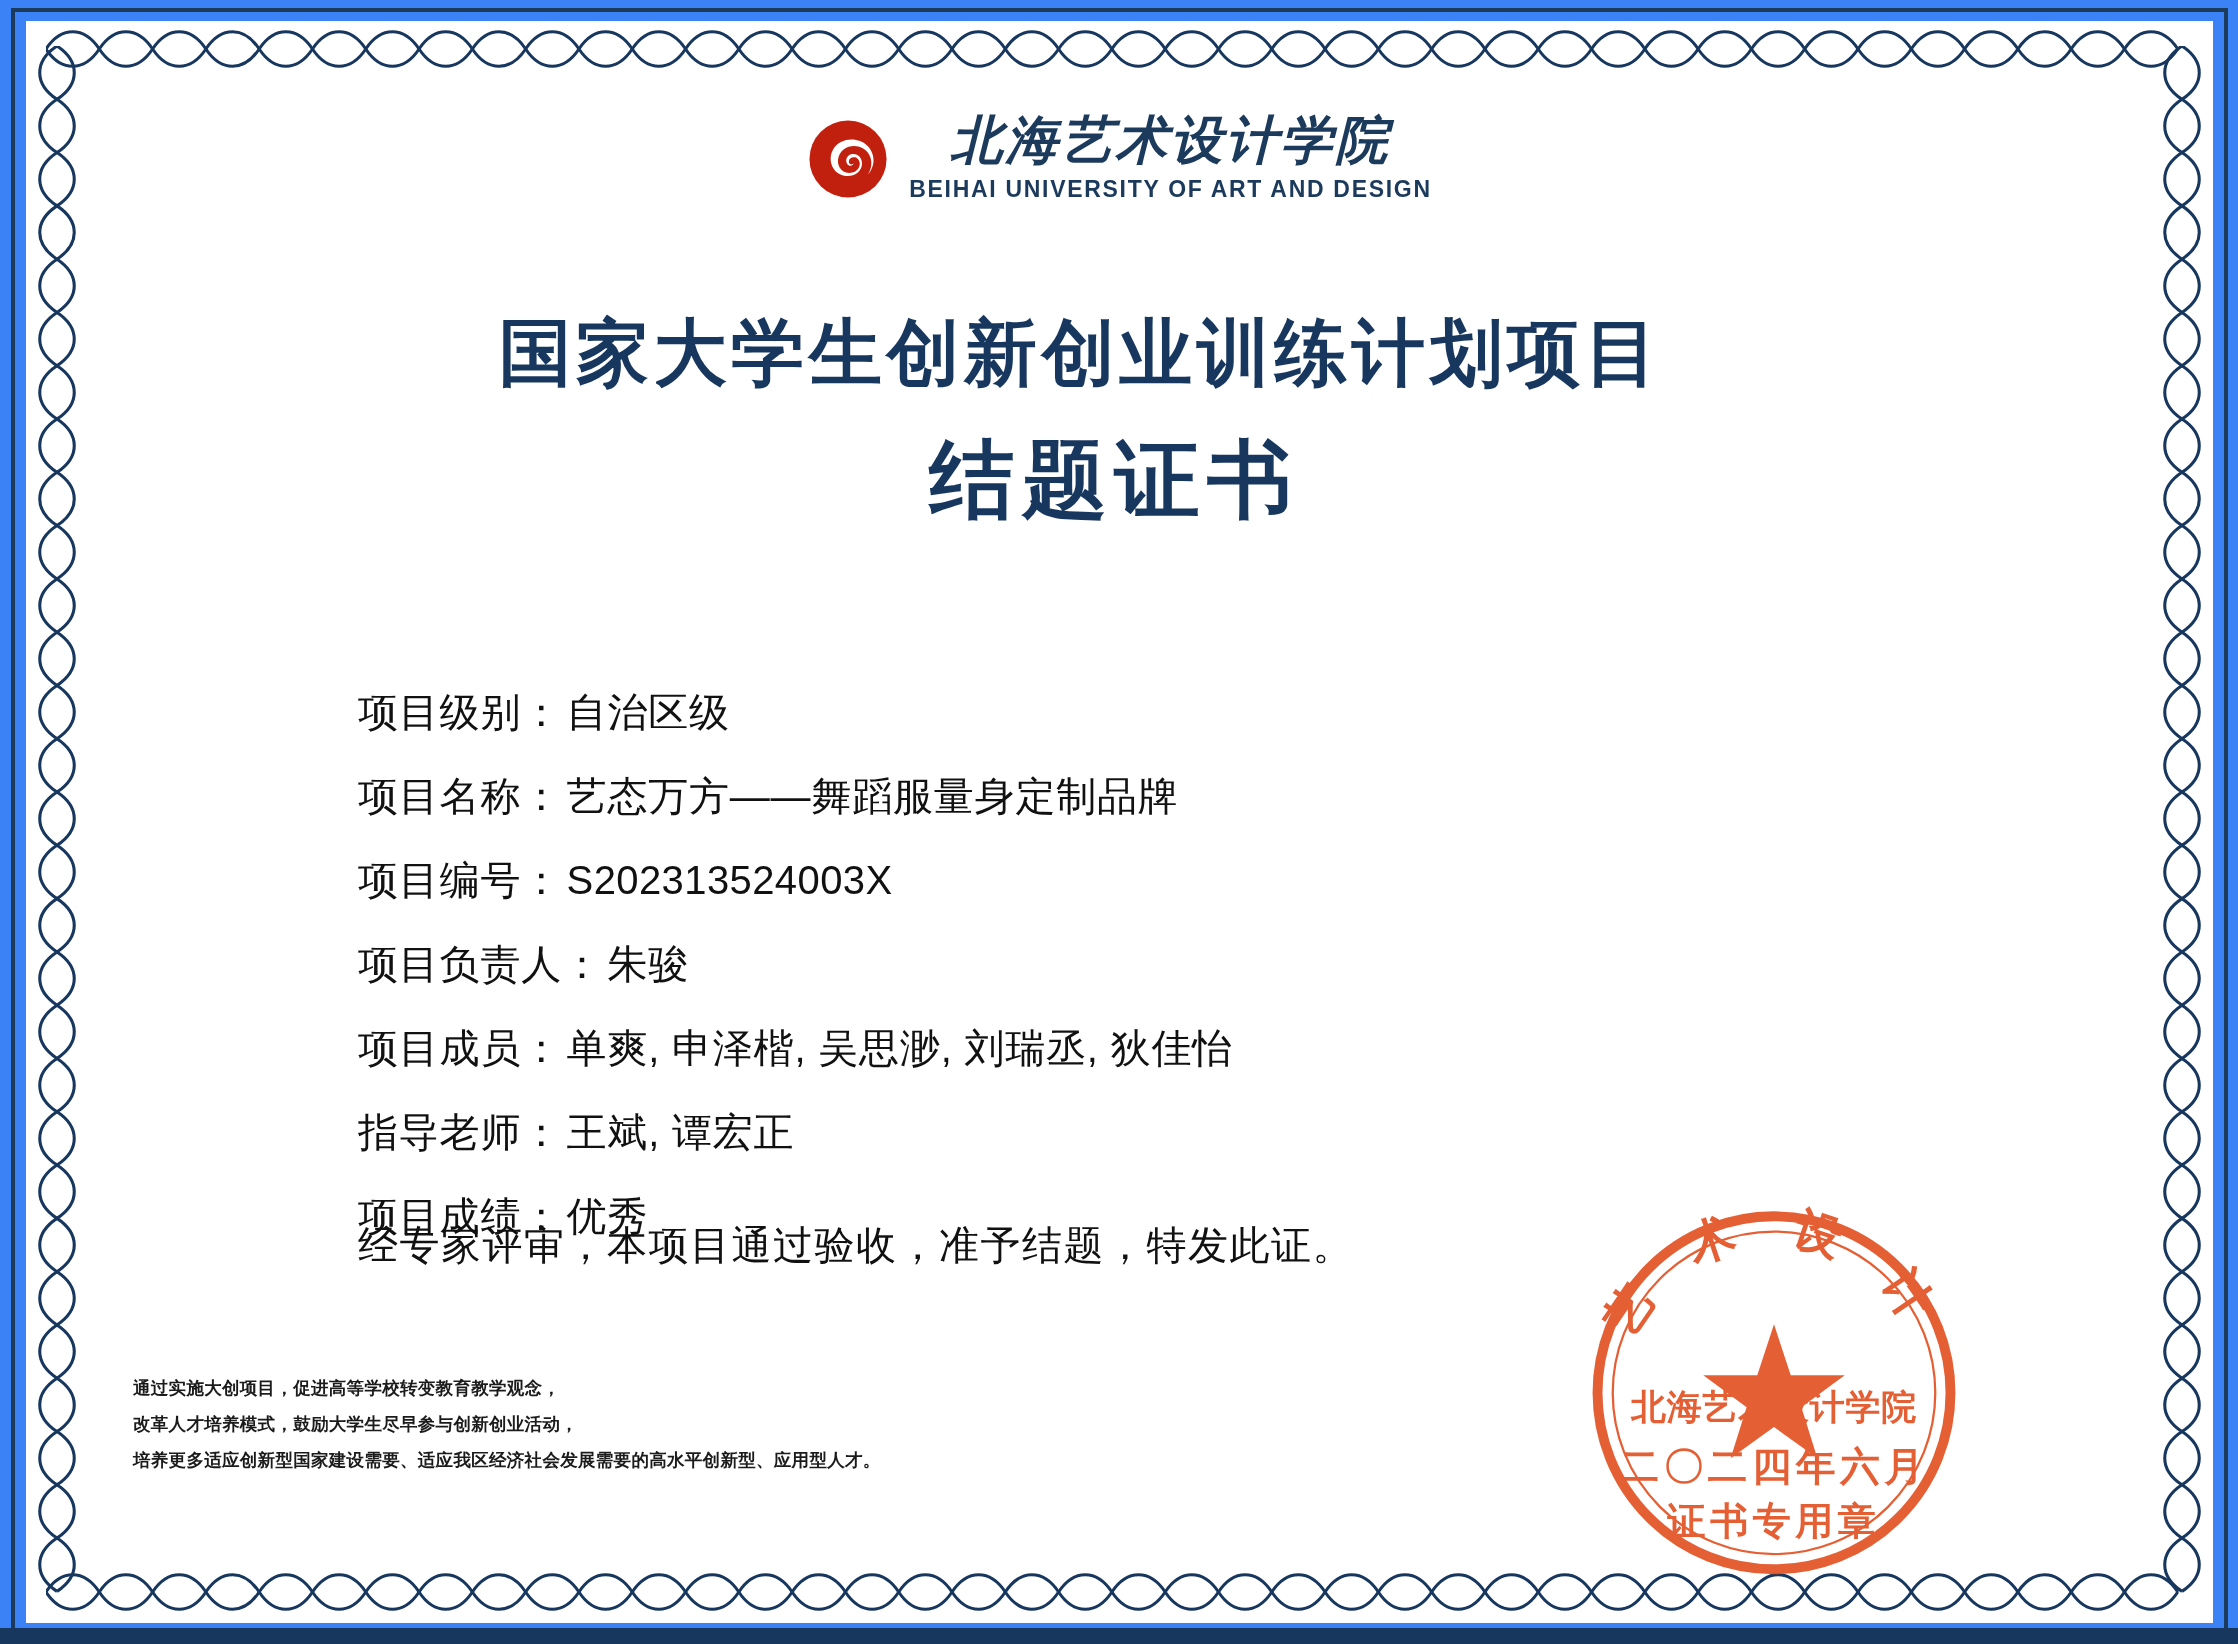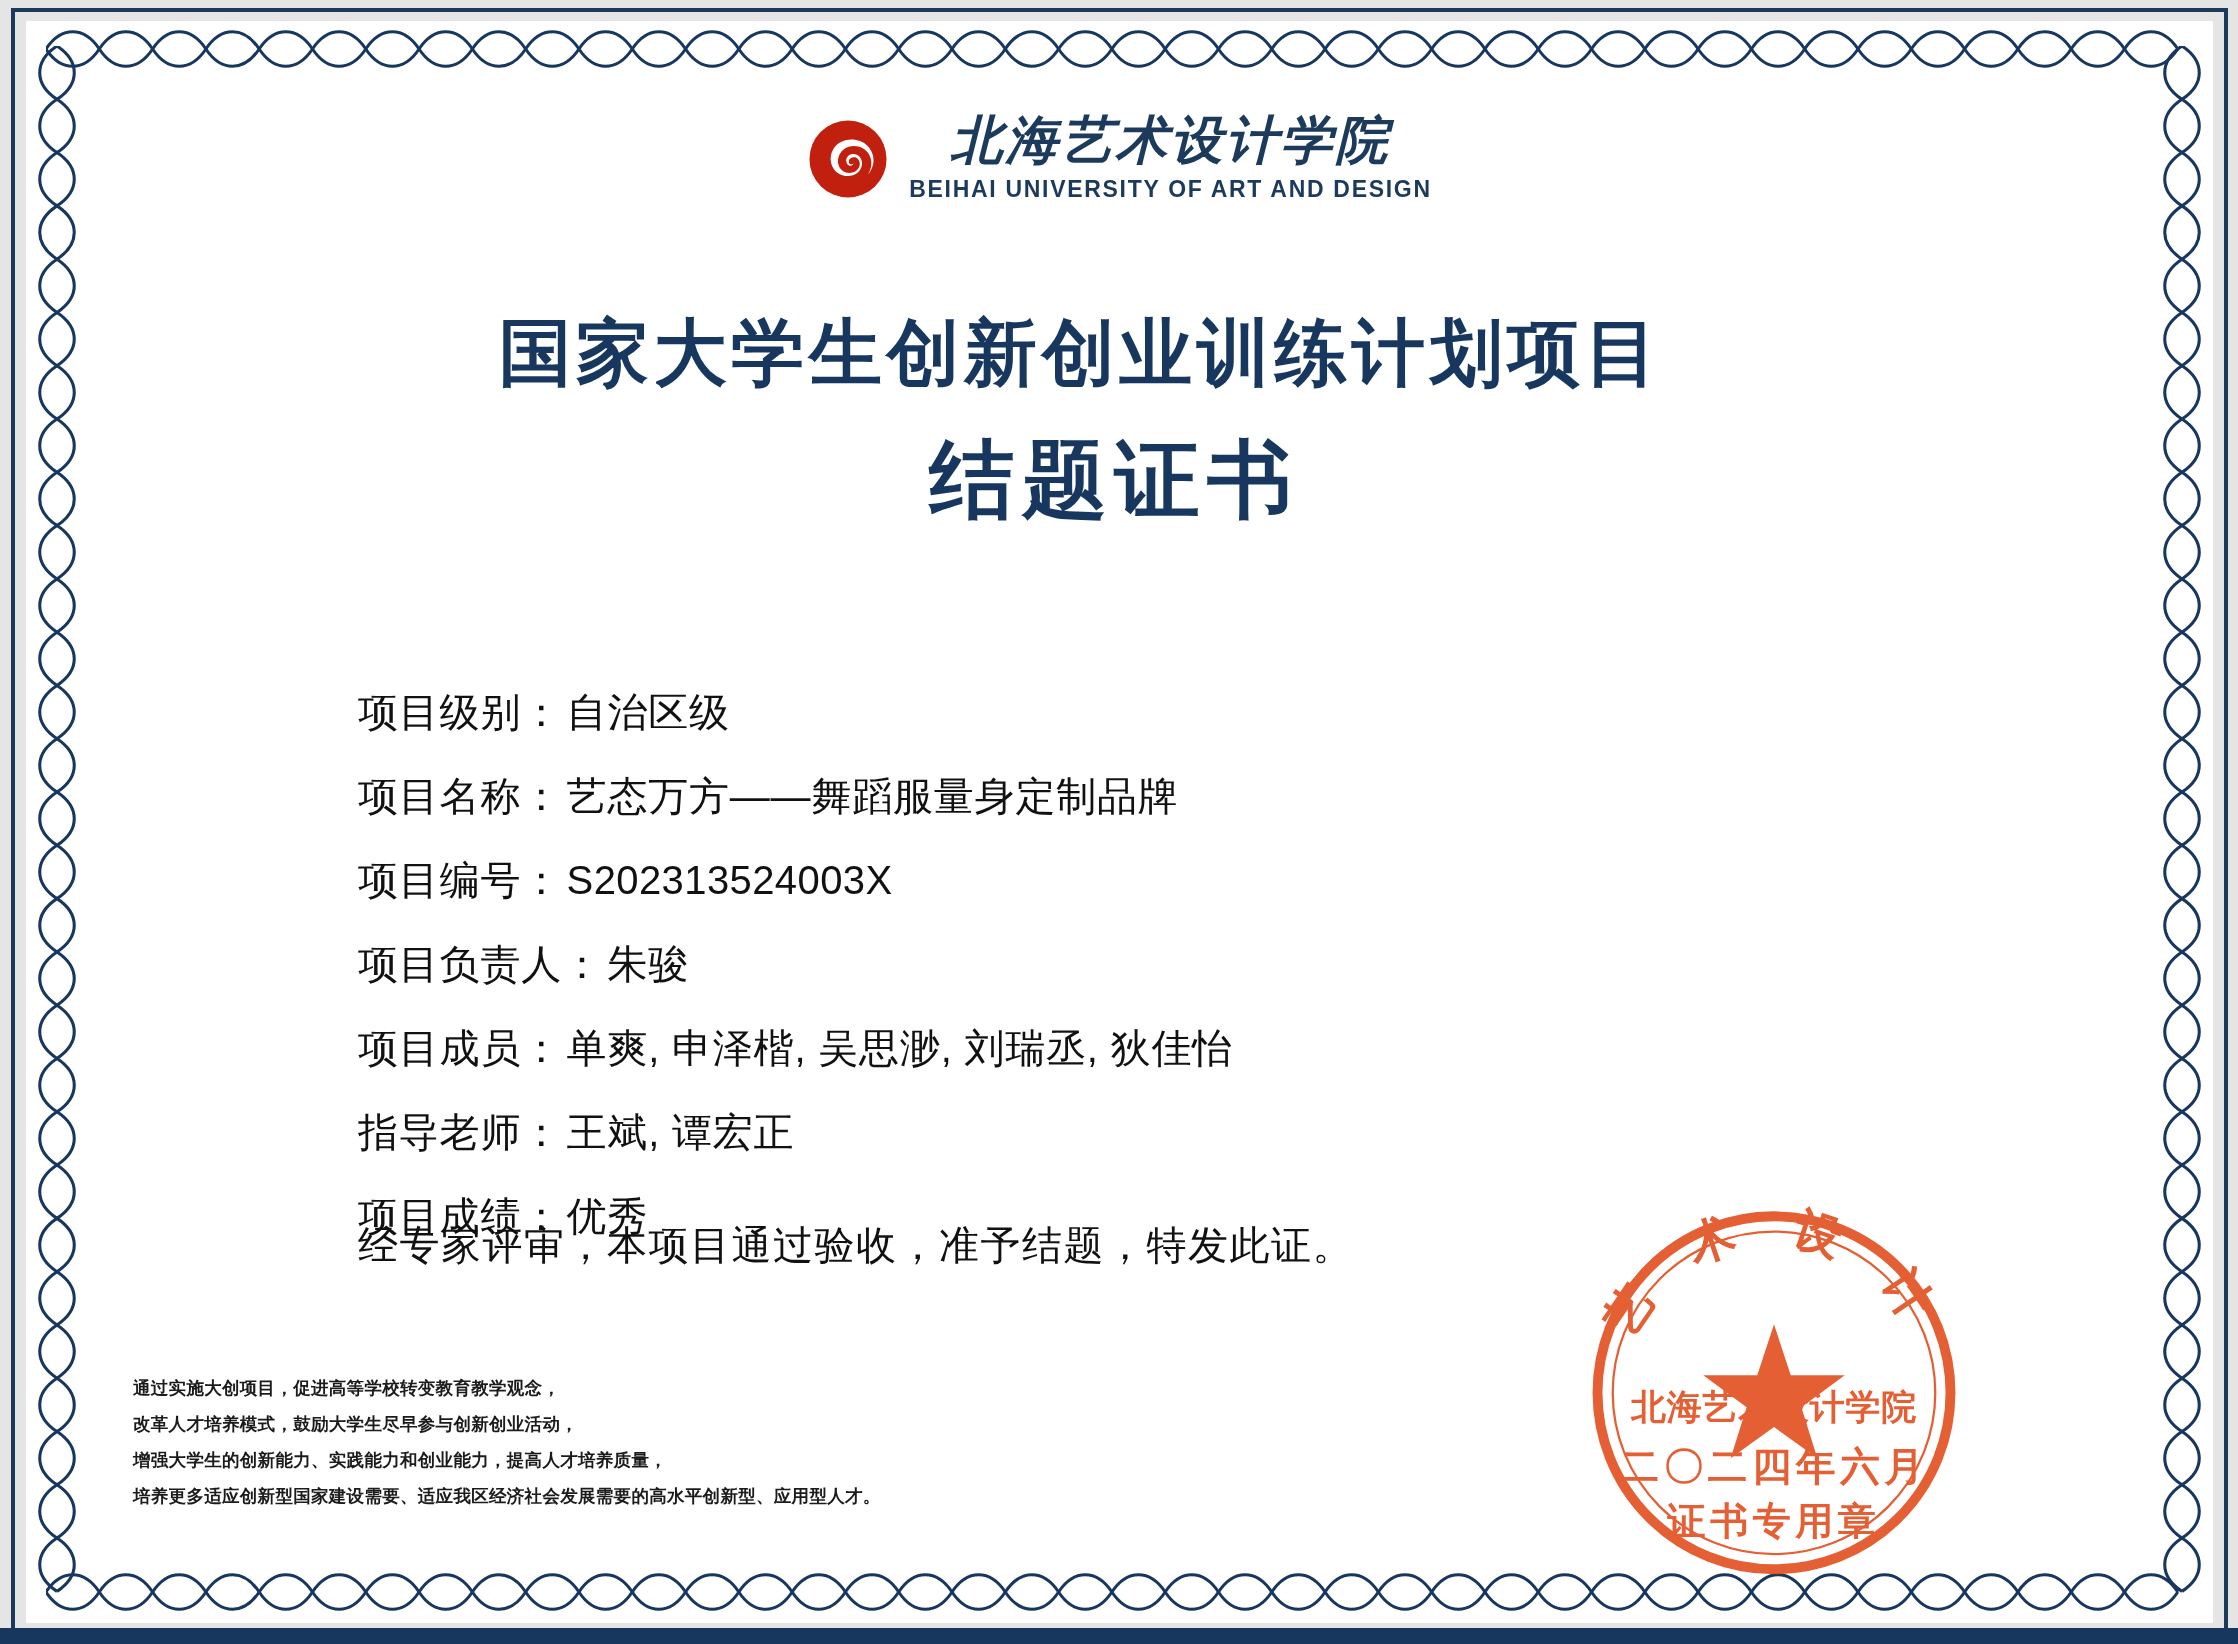--- a/index.html
+++ b/index.html
@@ -14,21 +14,21 @@
     position: relative;
     overflow: hidden;
   }
 
   
   .page {
     position: absolute;
     left: 0; top: 0;
     width: 2239px;
     height: 1645px;
-    background: #e5e5e5;
+    background: #3b82f6;
     box-sizing: border-box;
   }
   .outer-border {
     position: absolute;
     left: 10.7px;
     top: 7.6px;
     width: 2217px;
     height: 1630px;
     border: 4.6px solid #1b3a5c;
     box-sizing: border-box;
@@ -276,21 +276,20 @@
       <span class="field-label">项目成绩：</span>
       <span class="field-value">优秀</span>
     </div>
   </div>
 
   <div class="statement">经专家评审，本项目通过验收，准予结题，特发此证。</div>
 
   <div class="footnote">
     <div>通过实施大创项目，促进高等学校转变教育教学观念，</div>
     <div>改革人才培养模式，鼓励大学生尽早参与创新创业活动，</div>
-    <div>增强大学生的创新能力、实践能力和创业能力，提高人才培养质量，</div>
     <div>培养更多适应创新型国家建设需要、适应我区经济社会发展需要的高水平创新型、应用型人才。</div>
   </div>
 
   <div class="seal">
     <svg viewBox="0 0 560 560" width="426" height="426">
       <defs>
         <path id="arcTop" d="M 80,290 A 200,200 0 0 1 480,290"></path>
         <path id="arcBottomIn" d="M 105,300 A 175,175 0 0 0 455,300"></path>
       </defs>
       <g opacity="0.88">

